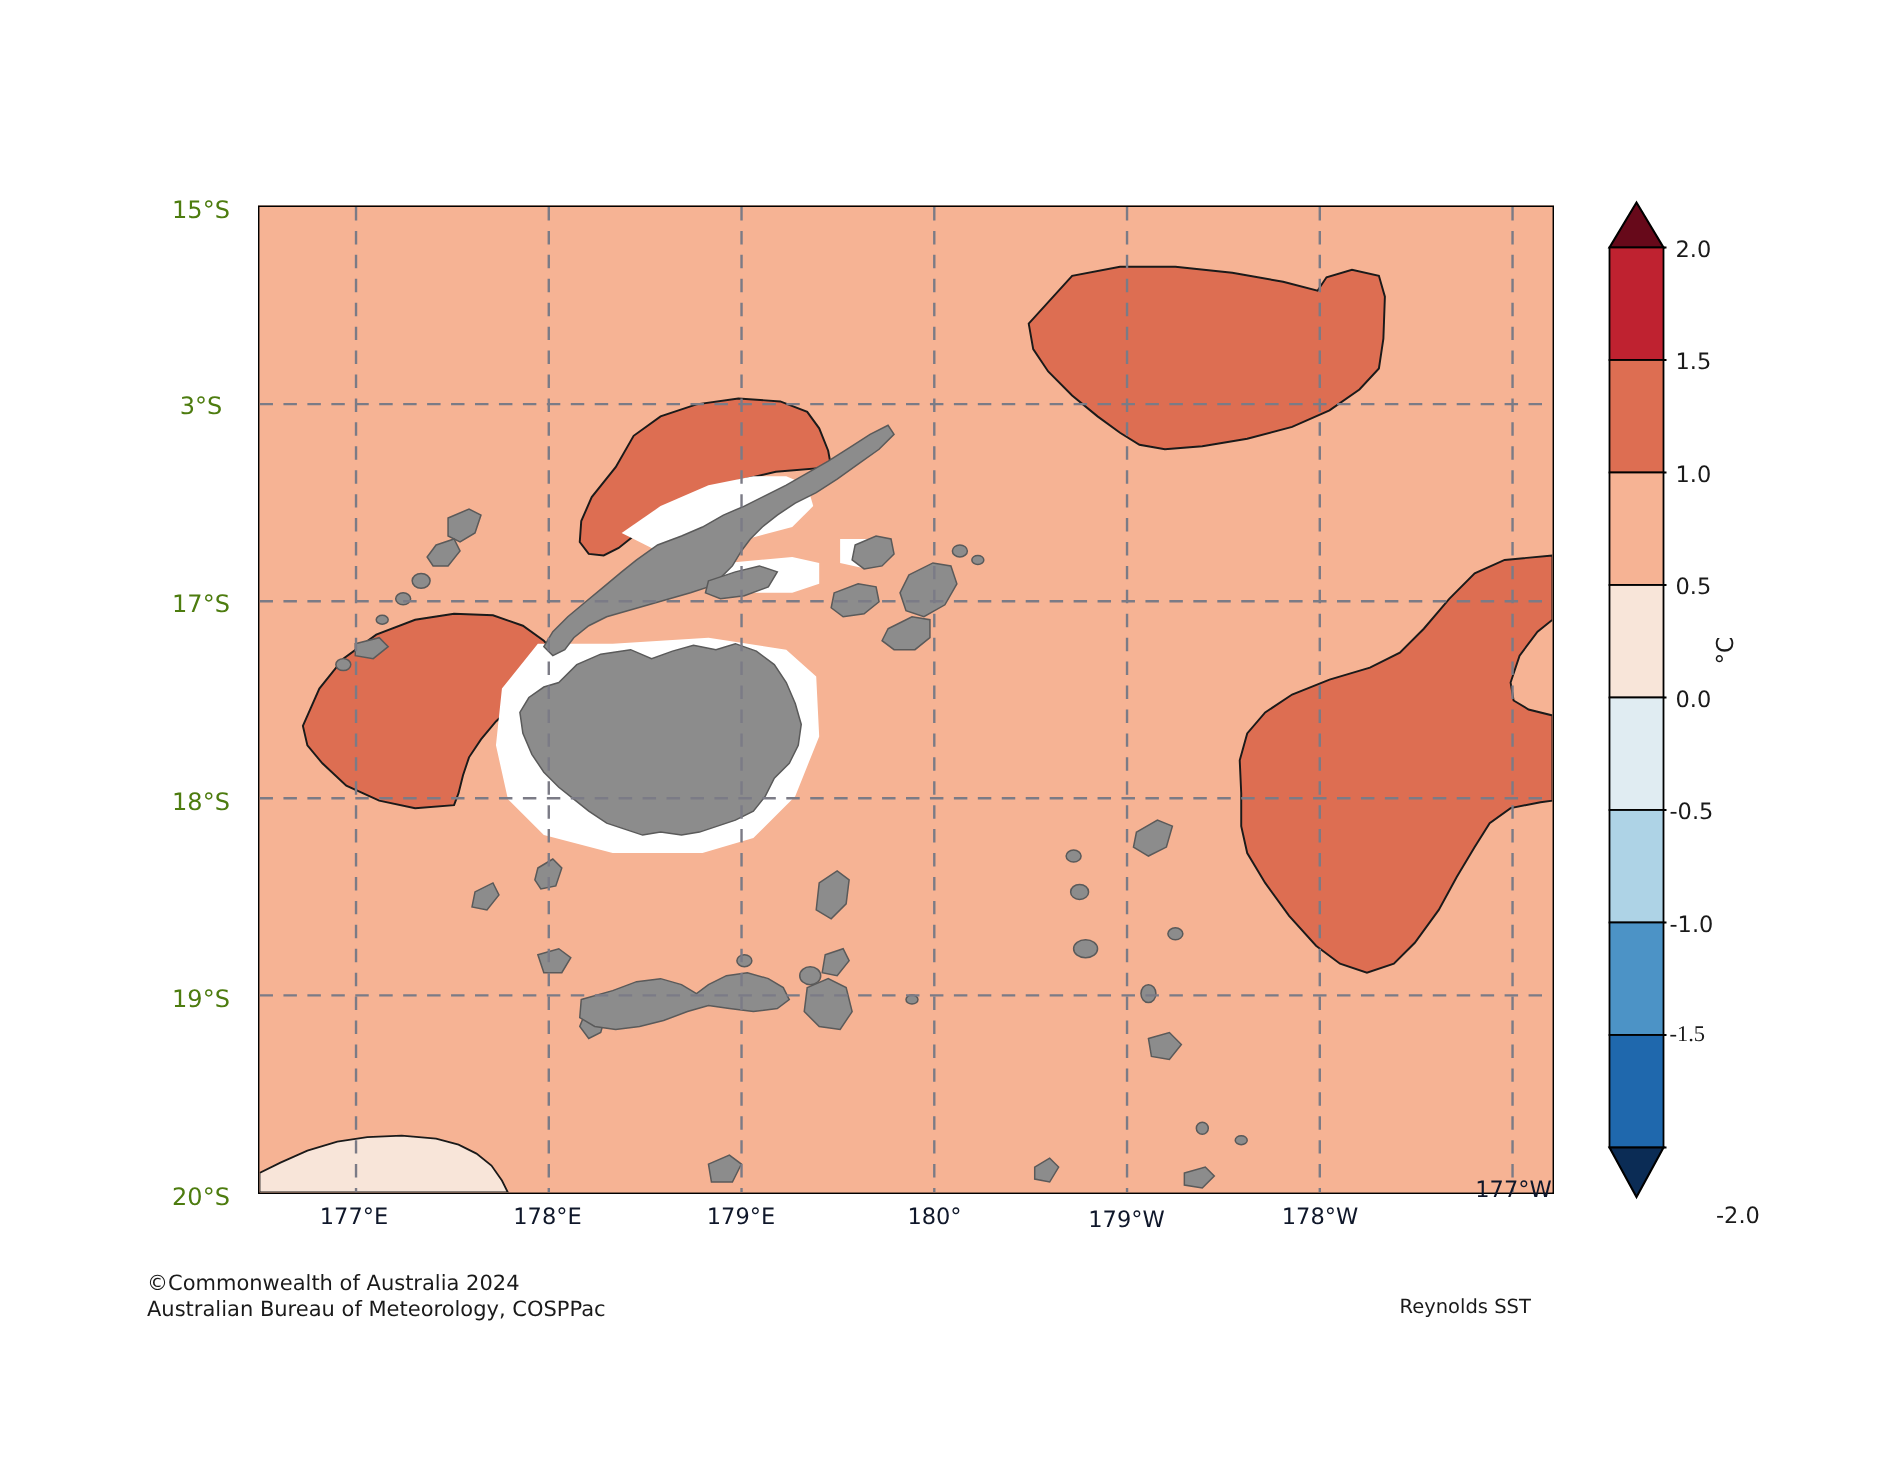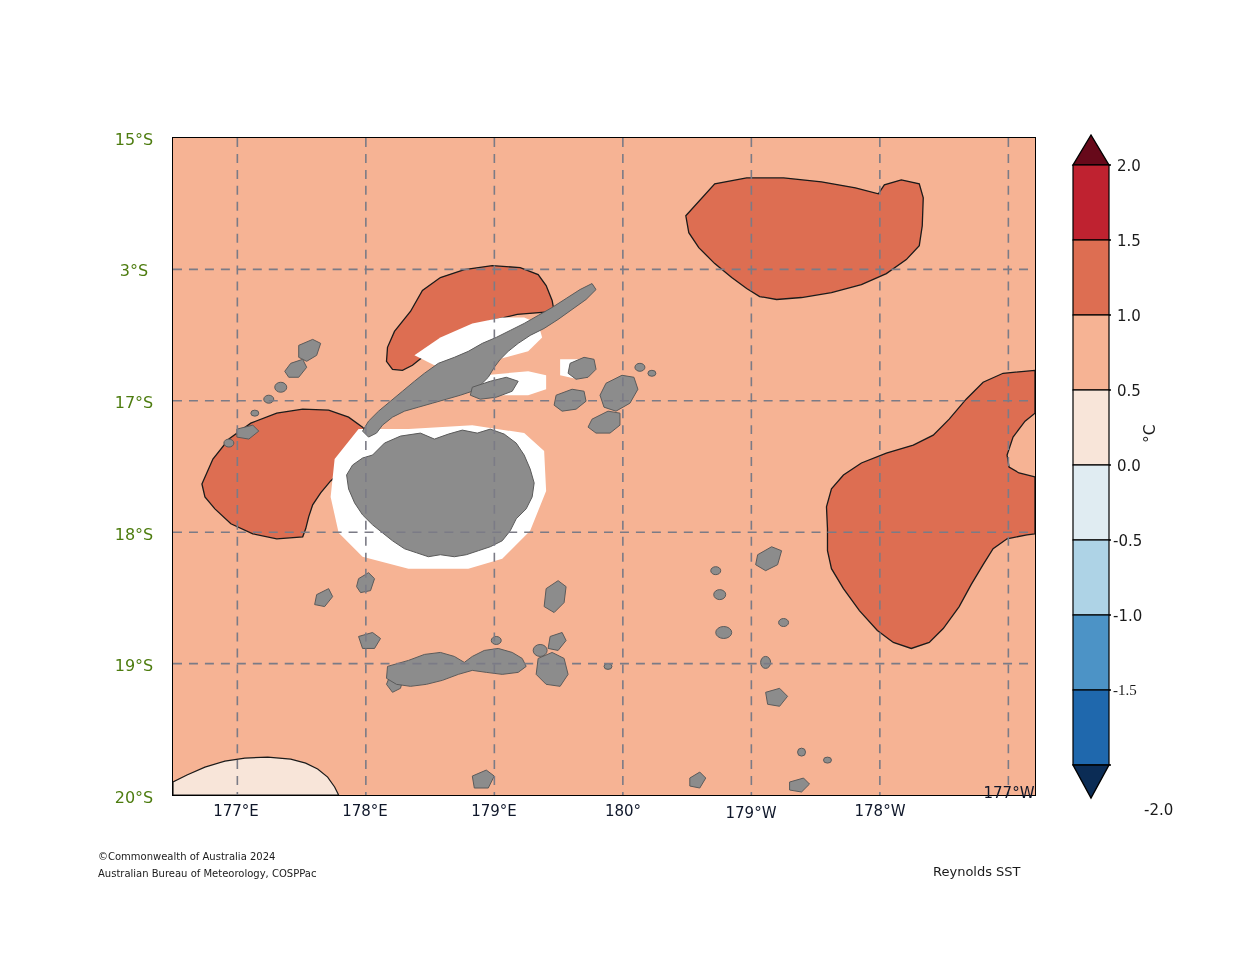--- a/index.html
+++ b/index.html
@@ -47,21 +47,21 @@
   #cbar-unit{
     position:absolute;left:1141px;top:443px;
     font-size:15.5px;color:#1a1a1a;
     transform:rotate(-90deg);transform-origin:left top;
     white-space:nowrap;
   }
 
   
   #footer-left{
     position:absolute;left:98px;top:848px;
-    font-size:10px;line-height:17px;color:#1a1a1a;white-space:pre-line;
+    font-size:14px;line-height:17px;color:#1a1a1a;white-space:pre-line;
   }
   #footer-right{
     position:absolute;left:933px;top:864px;
     font-size:13px;color:#1a1a1a;white-space:nowrap;
   }
 </style>
 </head>
 <body>
 
 <div class="fig">

